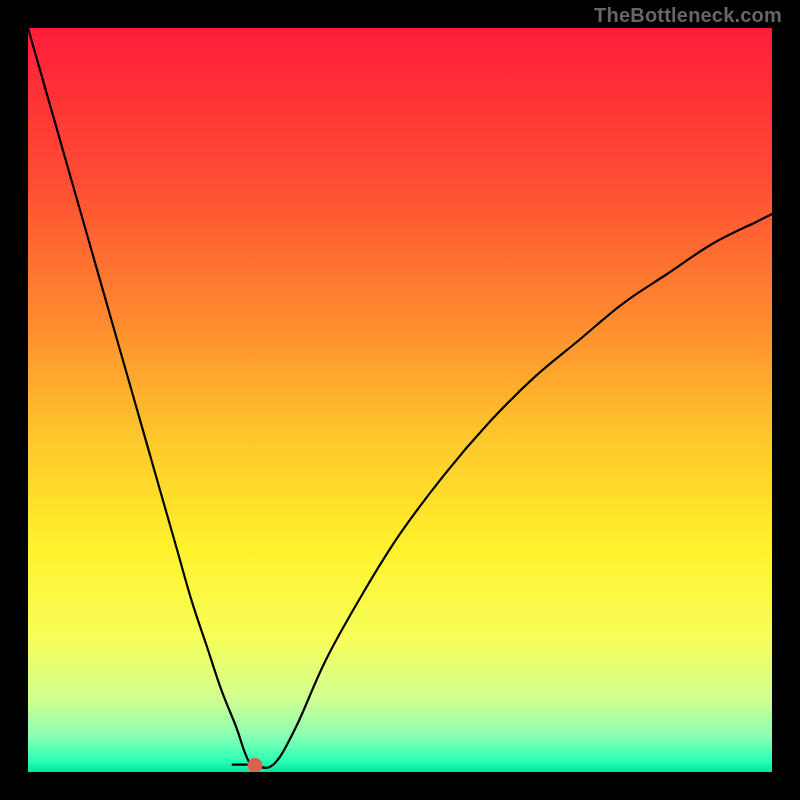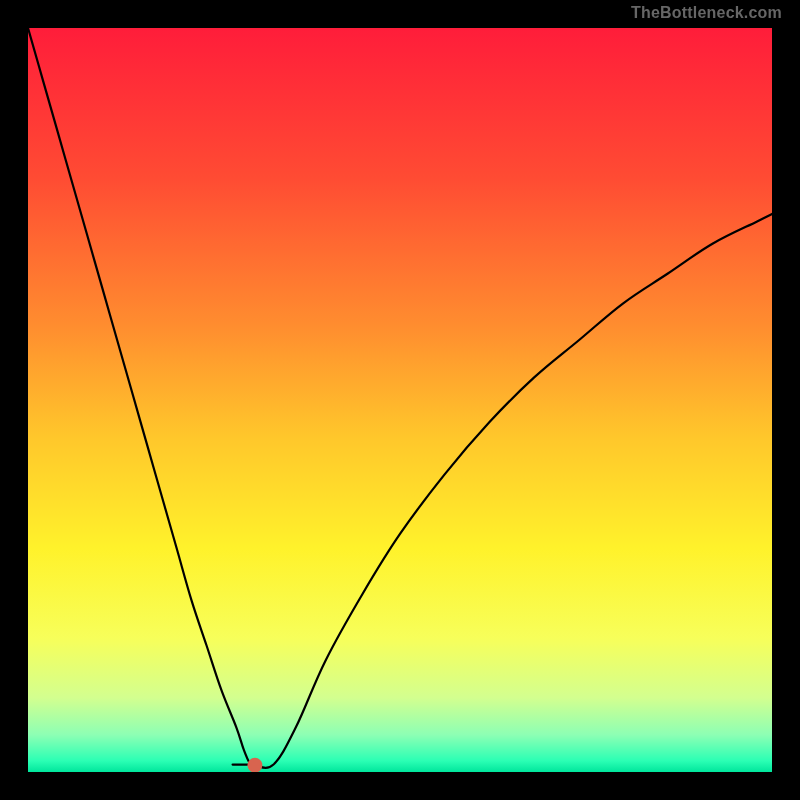--- a/index.html
+++ b/index.html
@@ -15,21 +15,21 @@
     position: relative;
     width: 800px;
     height: 800px;
     background: #000;
   }
   .watermark {
     position: absolute;
     top: 4px;
     right: 18px;
     color: #666;
-    font-size: 16px;
+    font-size: 20px;
     font-weight: 600;
     letter-spacing: 0.2px;
     user-select: none;
   }
   .plot-wrap {
     position: absolute;
     left: 28px;
     top: 28px;
     width: 744px;
     height: 744px;

